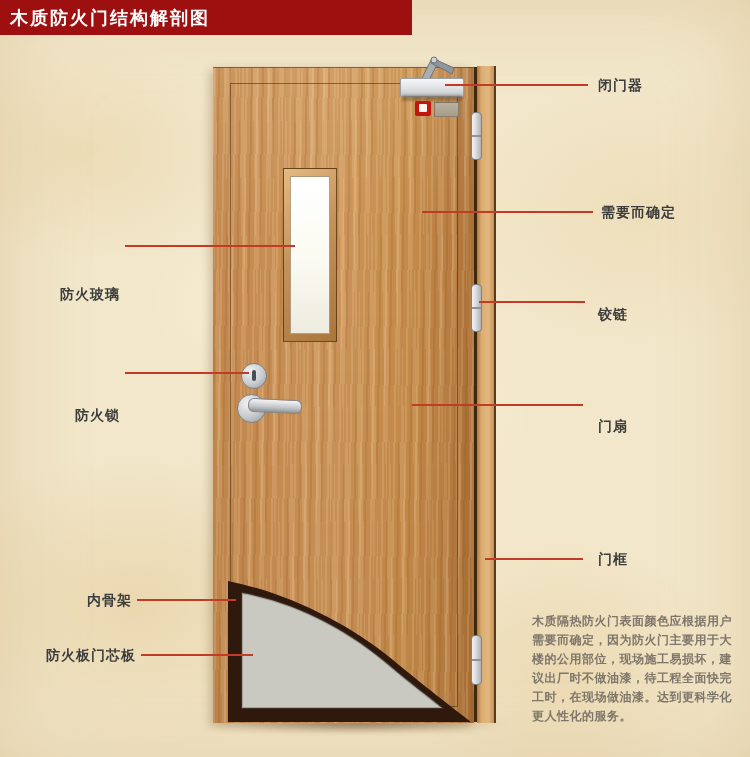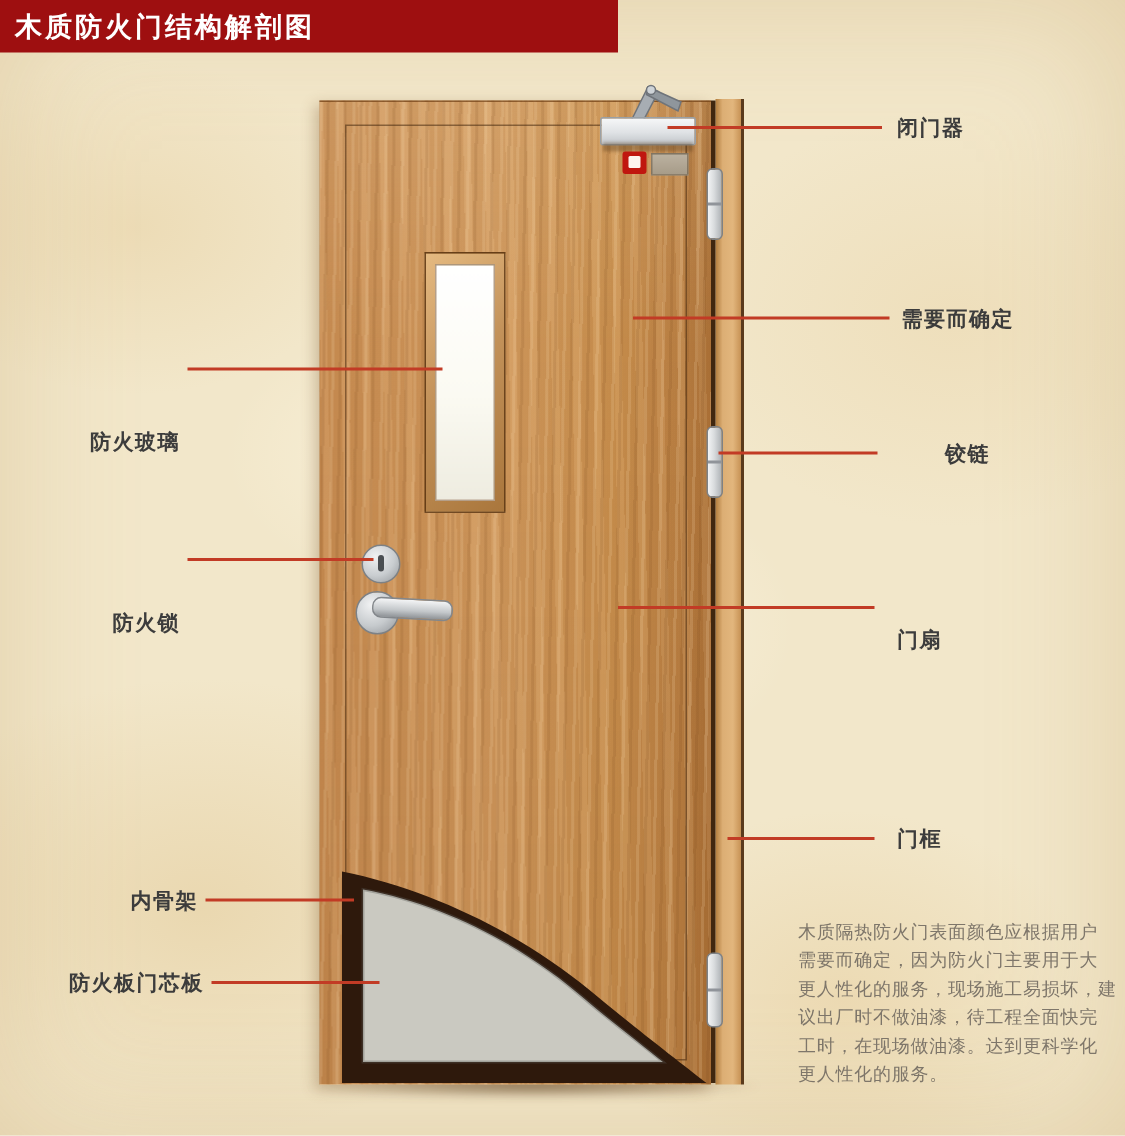--- a/index.html
+++ b/index.html
@@ -86,31 +86,31 @@
   .ld-glass  {left:125px;top:245px;width:170px;}
   .ld-lock   {left:125px;top:372px;width:124px;}
   .ld-skel   {left:137px;top:599px;width:99px;}
   .ld-core   {left:141px;top:654px;width:112px;}
   
   .callout{position:absolute;font-size:14px;font-weight:600;color:#3c3c3c;letter-spacing:1px;white-space:nowrap;}
   .cr{left:598px;}
   .cl{text-align:right;width:100px;}
   .c-closer{top:77px;}
   .c-veneer{top:204px;left:601px;}
-  .c-hinge{top:294px;margin-left:32px;}
+  .c-hinge{top:306px;}
   .c-leaf{top:418px;}
   .c-frame{top:551px;}
   .c-glass{left:20px;top:254px;margin-top:32px;}
   .c-lock{left:20px;top:365px;margin-top:42px;}
   .c-skel{left:32px;top:592px;}
   .c-core{left:36px;top:647px;}
   
   .desc{position:absolute;left:532px;top:612px;width:214px;font-size:12px;line-height:19px;
     color:#7e766a;letter-spacing:0.5px;}
-  .desc div{white-space:nowrap;}
+  .desc div{white-space:nowrap;font-weight:bold;}
 </style>
 </head>
 <body>
 
 <div id="stage">
 
   <div class="banner">
     <h1>木质防火门结构解剖图</h1>
   </div>
 
@@ -170,19 +170,19 @@
   <div class="callout cr c-frame">门框</div>
 
   <div class="callout cl c-glass">防火玻璃</div>
   <div class="callout cl c-lock">防火锁</div>
   <div class="callout cl c-skel">内骨架</div>
   <div class="callout cl c-core">防火板门芯板</div>
 
   <div class="desc">
     <div>木质隔热防火门表面颜色应根据用户</div>
     <div>需要而确定，因为防火门主要用于大</div>
-    <div>更人性化的服务，现场施工易损坏，建</div>
+    <div>楼的公用部位，现场施工易损坏，建</div>
     <div>议出厂时不做油漆，待工程全面快完</div>
     <div>工时，在现场做油漆。达到更科学化</div>
     <div>更人性化的服务。</div>
   </div>
 
 </div>
 
 </body></html>

